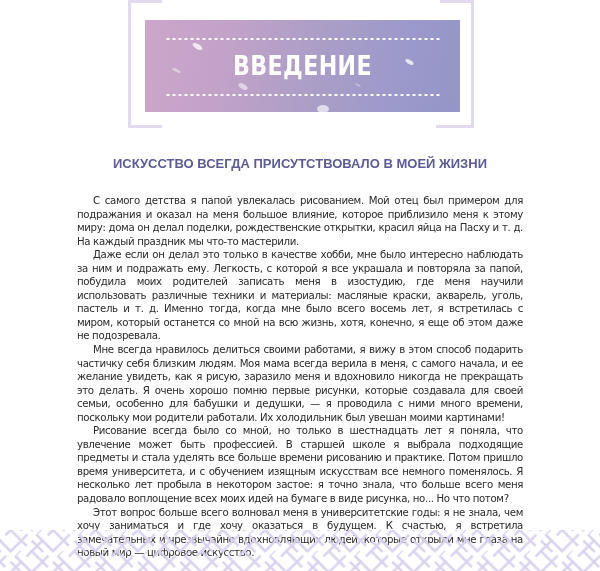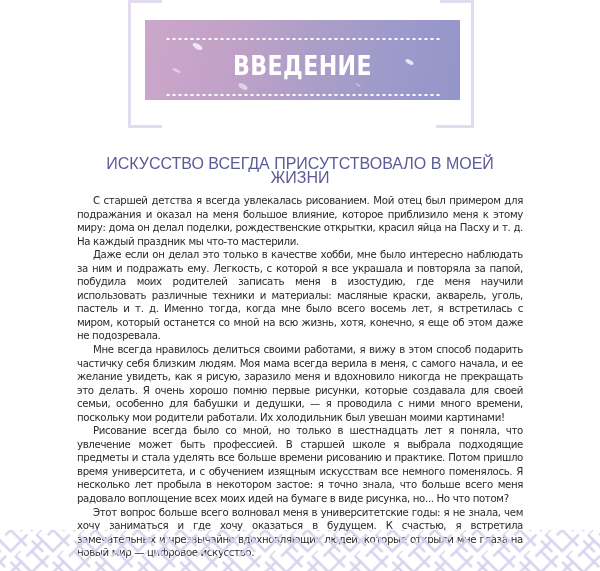--- a/index.html
+++ b/index.html
@@ -30,21 +30,21 @@
     .frame .tl { left: 0; top: 0; width: 34px; height: 3px; }
     .frame .tr { right: 0; top: 0; width: 34px; height: 3px; }
     .frame .bl { left: 0; bottom: 0; width: 34px; height: 3px; }
     .frame .br { right: 0; bottom: 0; width: 38px; height: 3px; }
 
     .banner {
       position: absolute;
       left: 145px;
       top: 20px;
       width: 315px;
-      height: 80px;
+      height: 92px;
       background: linear-gradient(100deg, #cca6cb 0%, #c3a2c8 25%, #aa9ec7 55%, #9c99cb 80%, #9495c8 100%);
       overflow: hidden;
     }
     .banner .dots {
       position: absolute;
       left: 20px;
       width: 276px;
       height: 2px;
       background-image: radial-gradient(circle, rgba(255,255,255,0.95) 45%, rgba(255,255,255,0) 55%);
       background-size: 6px 2px;
@@ -72,22 +72,22 @@
       border-radius: 50%;
     }
 
     .subtitle {
       position: absolute;
       left: 100px;
       width: 400px;
       top: 157px;
       text-align: center;
       color: #5c5b98;
-      font-weight: normal;
-      font-size: 16px;
+      font-weight: bold;
+      font-size: 13px;
       line-height: 14px;
       text-transform: uppercase;
     }
 
     .body-text {
       position: absolute;
       left: 77px;
       top: 194px;
       width: 446px;
       color: #2a2a2a;
@@ -132,21 +132,21 @@
   <span class="sparkle" style="left:172px;top:85px;width:12px;height:8px;opacity:0.85;"></span>
   <div class="title">ВВЕДЕНИЕ</div>
   <div class="dots bottom"></div>
 </div>
 
 <div class="subtitle">
   <div>Искусство всегда присутствовало в моей жизни</div>
 </div>
 
 <div class="body-text">
-  <p>С старшей детства я всегда увлекалась рисованием. Мой отец был примером для подражания и оказал на меня большое влияние, которое приблизило меня к этому миру: дома он делал поделки, рождественские открытки, красил яйца на Пасху и т. д. На каждый праздник мы что-то мастерили.</p>
+  <p>С самого детства я папой увлекалась рисованием. Мой отец был примером для подражания и оказал на меня большое влияние, которое приблизило меня к этому миру: дома он делал поделки, рождественские открытки, красил яйца на Пасху и т. д. На каждый праздник мы что-то мастерили.</p>
   <p>Даже если он делал это только в качестве хобби, мне было интересно наблюдать за ним и подражать ему. Легкость, с которой я все украшала и повторяла за папой, побудила моих родителей записать меня в изостудию, где меня научили использовать различные техники и материалы: масляные краски, акварель, уголь, пастель и т. д. Именно тогда, когда мне было всего восемь лет, я встретилась с миром, который останется со мной на всю жизнь, хотя, конечно, я еще об этом даже не подозревала.</p>
   <p>Мне всегда нравилось делиться своими работами, я вижу в этом способ подарить частичку себя близким людям. Моя мама всегда верила в меня, с самого начала, и ее желание увидеть, как я рисую, заразило меня и вдохновило никогда не прекращать это делать. Я очень хорошо помню первые рисунки, которые создавала для своей семьи, особенно для бабушки и дедушки, — я проводила с ними много времени, поскольку мои родители работали. Их холодильник был увешан моими картинами!</p>
   <p>Рисование всегда было со мной, но только в шестнадцать лет я поняла, что увлечение может быть профессией. В старшей школе я выбрала подходящие предметы и стала уделять все больше времени рисованию и практике. Потом пришло время университета, и с обучением изящным искусствам все немного поменялось. Я несколько лет пробыла в некотором застое: я точно знала, что больше всего меня радовало воплощение всех моих идей на бумаге в виде рисунка, но... Но что потом?</p>
   <p>Этот вопрос больше всего волновал меня в университетские годы: я не знала, чем хочу заниматься и где хочу оказаться в будущем. К счастью, я встретила замечательных и чрезвычайно вдохновляющих людей, которые открыли мне глаза на новый мир — цифровое искусство.</p>
 </div>
 
 <svg class="pattern" viewBox="0 0 600 41" preserveAspectRatio="none" xmlns="http://www.w3.org/2000/svg">
   <defs>
     <pattern id="saya" x="0" y="0" width="30" height="30" patternUnits="userSpaceOnUse" patternTransform="rotate(45)">
       <g stroke="#d9d1ee" stroke-width="2.4" fill="none" stroke-linecap="square">

